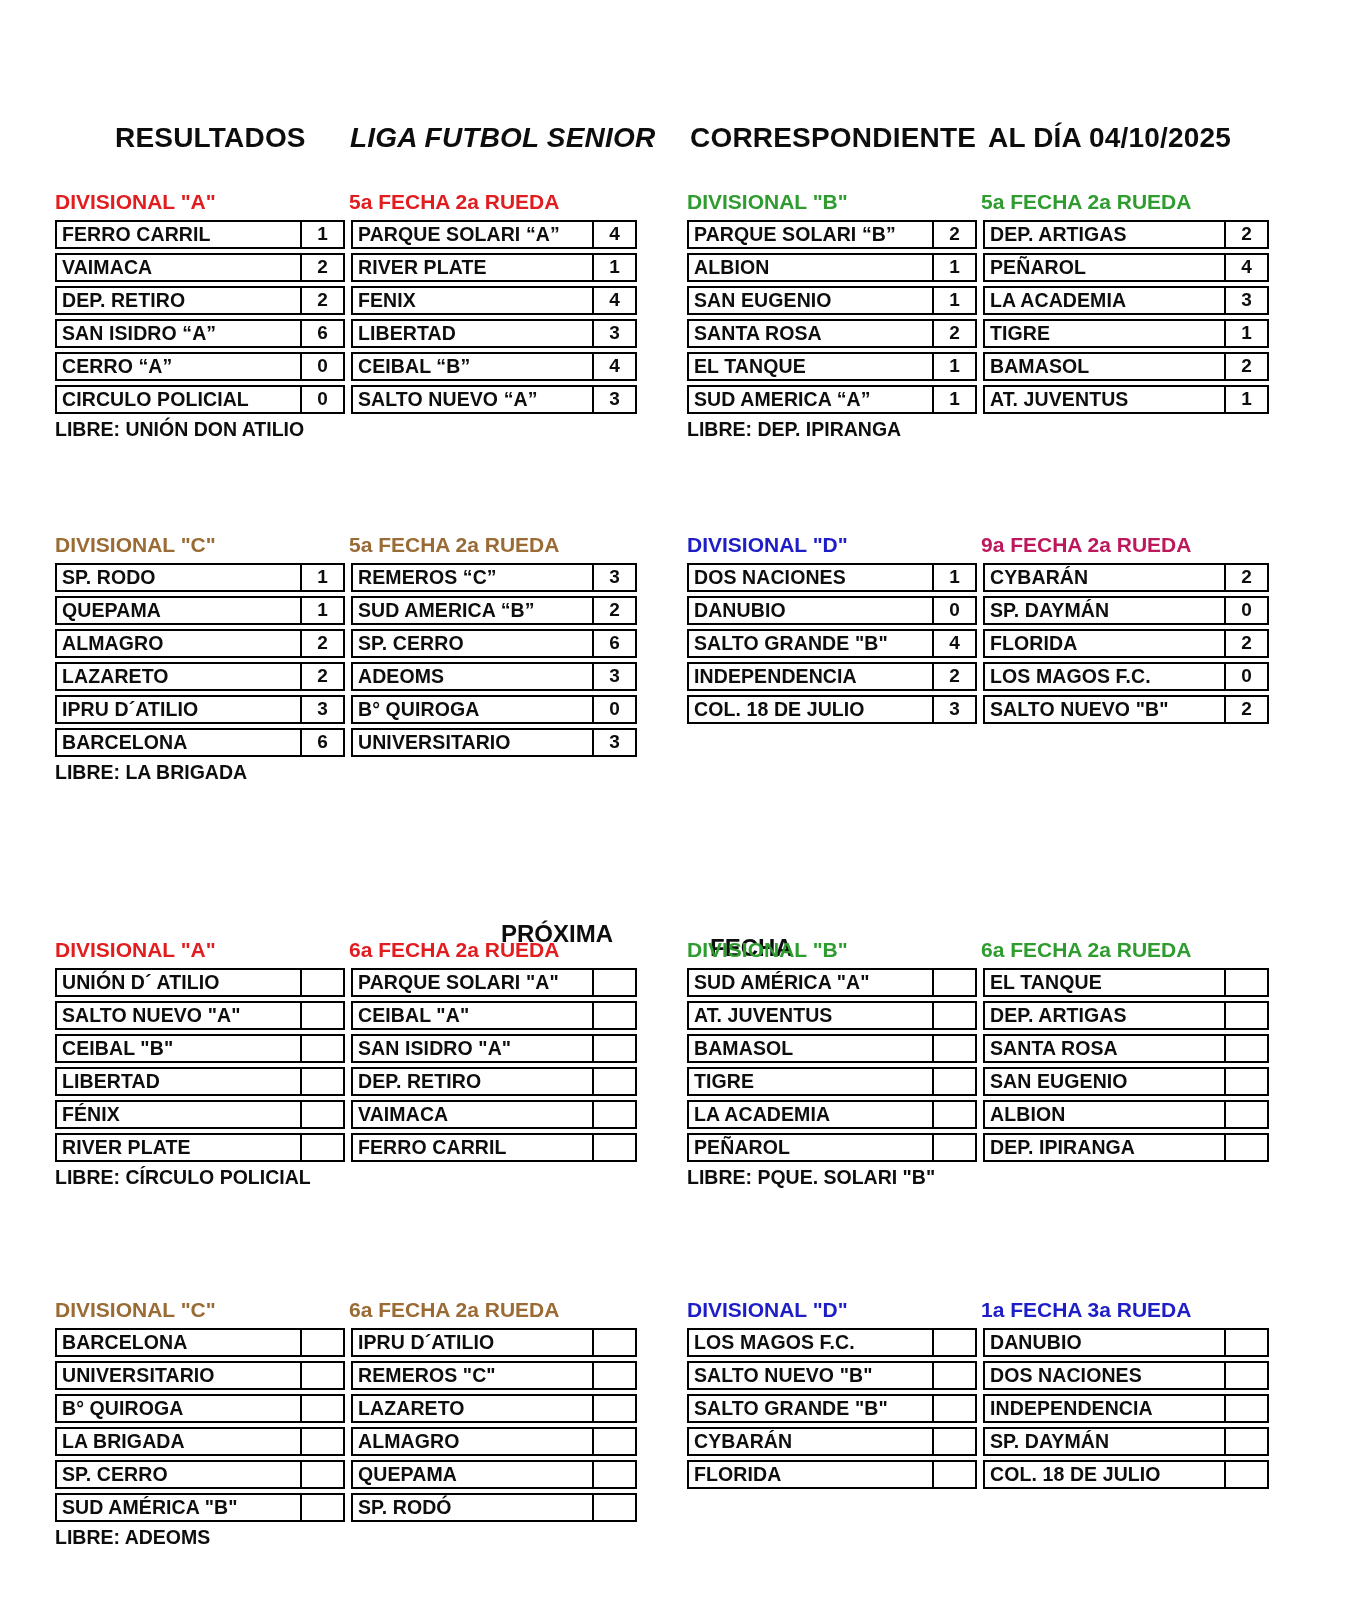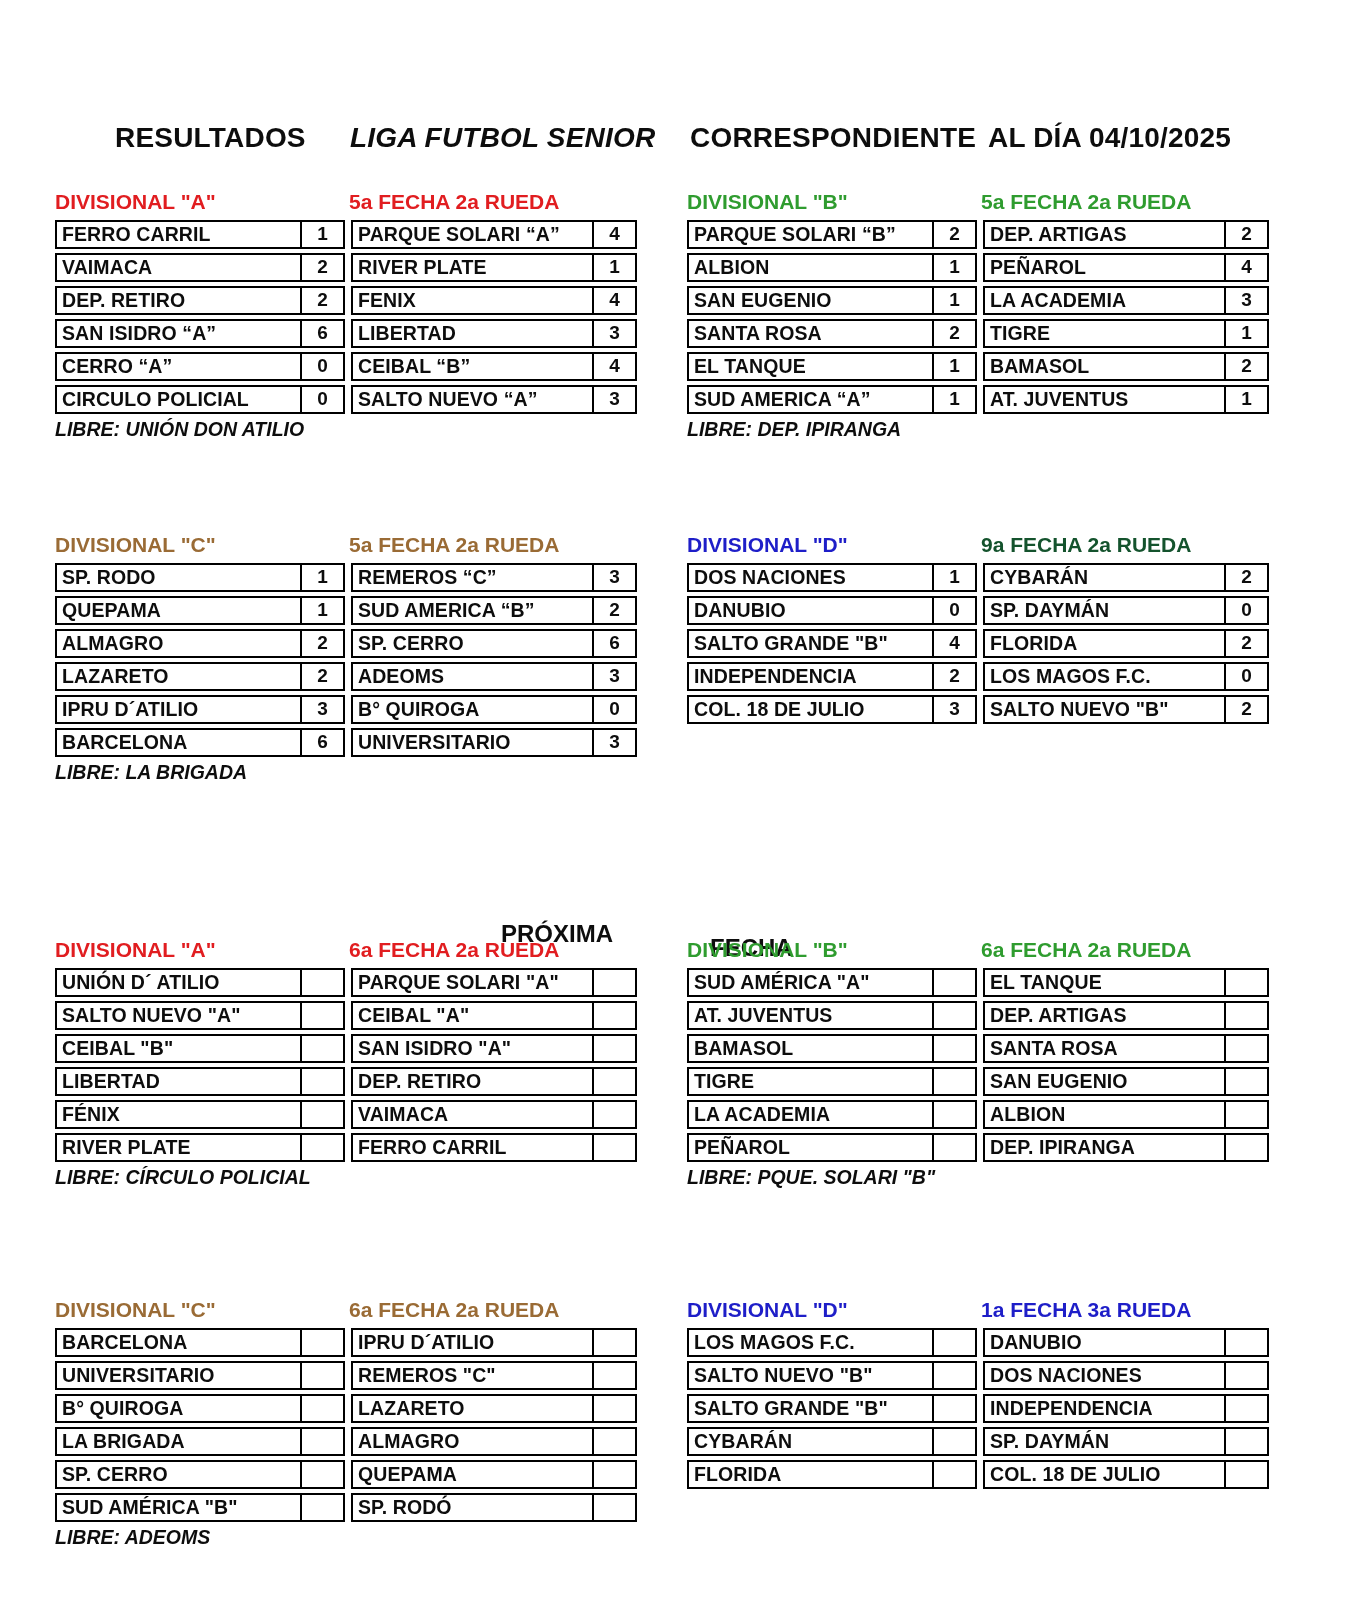--- a/index.html
+++ b/index.html
@@ -29,21 +29,21 @@
   .box.left  { width:290px; }
   .box.right { width:286px; }
   .team {
     flex:1; font-size:19.5px; line-height:24px; padding:0 3px 0 5px;
     white-space:nowrap; overflow:hidden; letter-spacing:0.1px;
   }
   .score {
     width:43px; border-left:2.5px solid #000; box-sizing:border-box;
     text-align:center; font-size:19px; line-height:24px;
   }
-  .libre { font-size:19.5px; margin-top:4px; white-space:nowrap;font-style:italic; }
+  .libre { font-size:19.5px; margin-top:4px; white-space:nowrap; }
 
   
   #sec-rA { left:55px;  top:190px; }
   #sec-rB { left:687px; top:190px; }
   #sec-rC { left:55px;  top:533px; }
   #sec-rD { left:687px; top:533px; }
   #sec-fA { left:55px;  top:938px; }
   #sec-fB { left:687px; top:938px; }
   #sec-fC { left:55px;  top:1298px; }
   #sec-fD { left:687px; top:1298px; }
@@ -282,21 +282,21 @@
             <div class="score">3</div>
           </div>
         </div>
       </div>
     <div class="libre">LIBRE: LA BRIGADA</div>
   </section>
 
   <section class="sec" id="sec-rD">
     <div class="sec-header">
       <span class="div-name" style="color: rgb(30, 30, 200);">DIVISIONAL "D"</span>
-      <span class="round" style="color: #14532d;">9a FECHA 2a RUEDA</span>
+      <span class="round" style="color: #be185d;">9a FECHA 2a RUEDA</span>
     </div>
     <div class="rows">
         <div class="match-row">
           <div class="box left">
             <div class="team">DOS NACIONES</div>
             <div class="score">1</div>
           </div>
           <div class="pair-gap"></div>
           <div class="box right">
             <div class="team">CYBARÁN</div>

